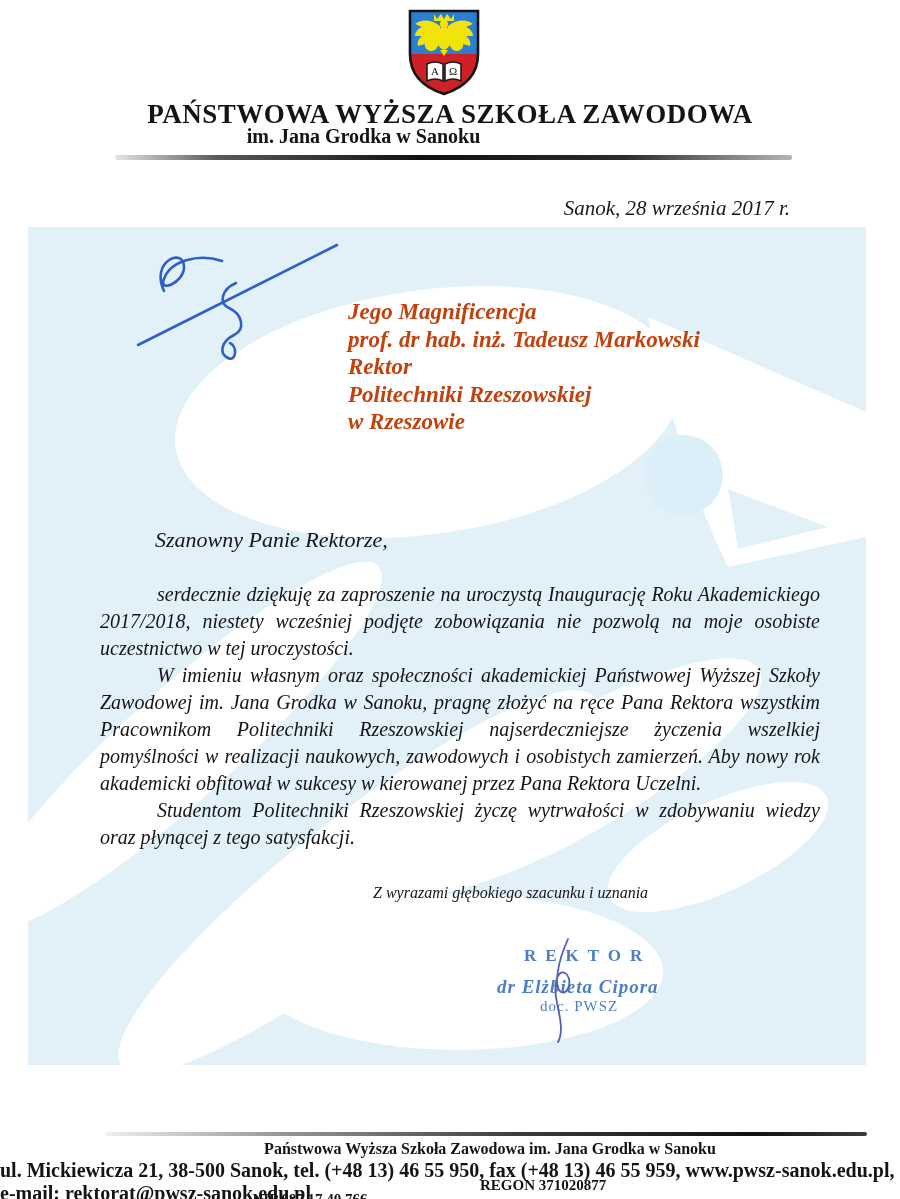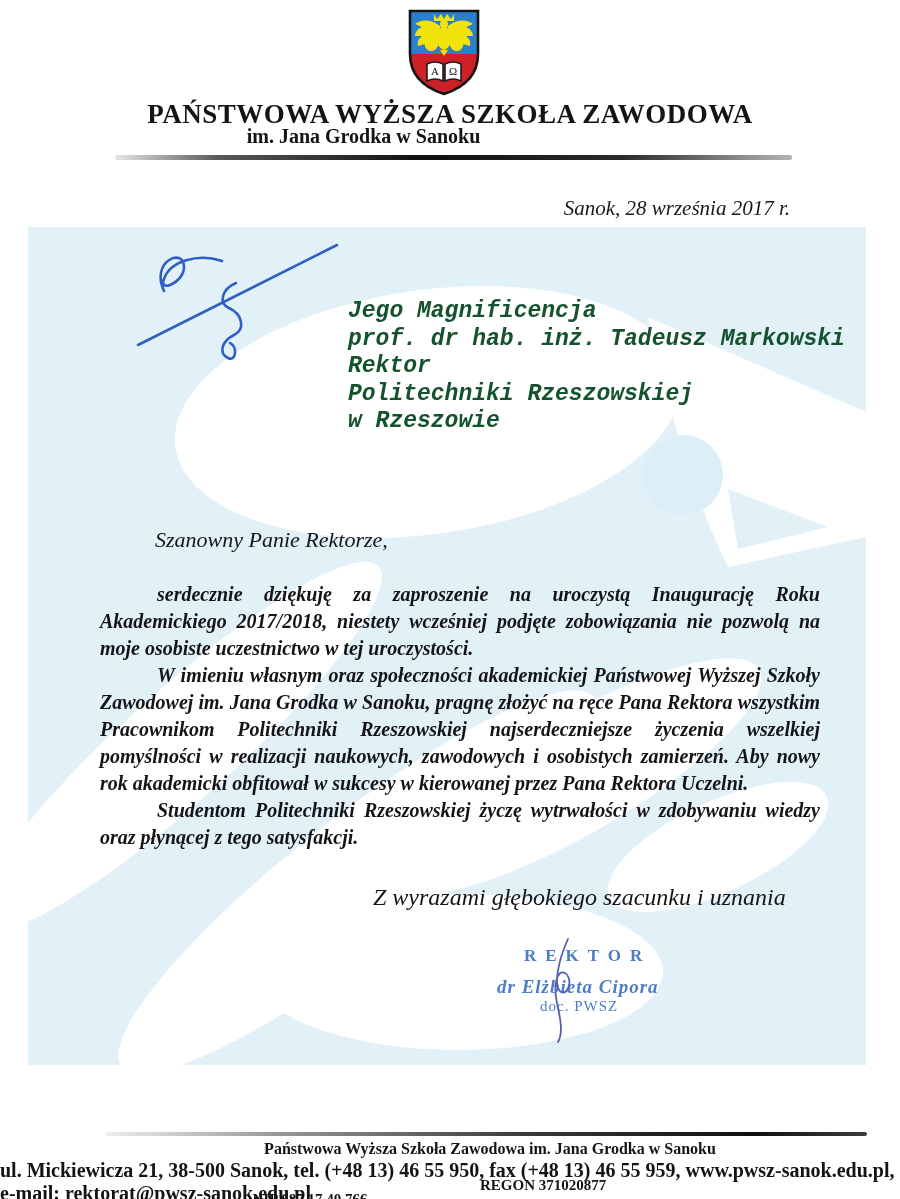--- a/index.html
+++ b/index.html
@@ -62,49 +62,47 @@
     position: absolute;
     left: 130px; top: 235px;
     width: 215px; height: 135px;
   }
   
   .addressee {
     position: absolute;
     left: 348px; top: 298px;
     font-style: italic; font-weight: bold;
     font-size: 23px; line-height: 27.5px;
-    color: #14532d;
-    font-family: Liberation Mono, monospace;
+    color: #c2410c;
   }
   
   .salutation {
     position: absolute;
     left: 155px; top: 527px;
     font-style: italic;
     font-size: 22px;
     color: #14141a;
   }
   
   .body-text {
     position: absolute;
     left: 100px; top: 581px;
     width: 720px;
     font-style: italic;
     font-size: 20px; line-height: 27px;
     text-align: justify;
     color: #141418;
-    font-weight: bold;
   }
   .body-text p { margin: 0; text-indent: 57px; }
   
   .closing {
     position: absolute;
     left: 373px; top: 884px;
     font-style: italic;
-    font-size: 24px;
+    font-size: 16px;
     color: #14141a;
   }
   
   .stamp-title {
     position: absolute;
     left: 524px; top: 946px;
     font-weight: bold;
     font-size: 17px;
     letter-spacing: 9px;
     color: #4d7ec5;

